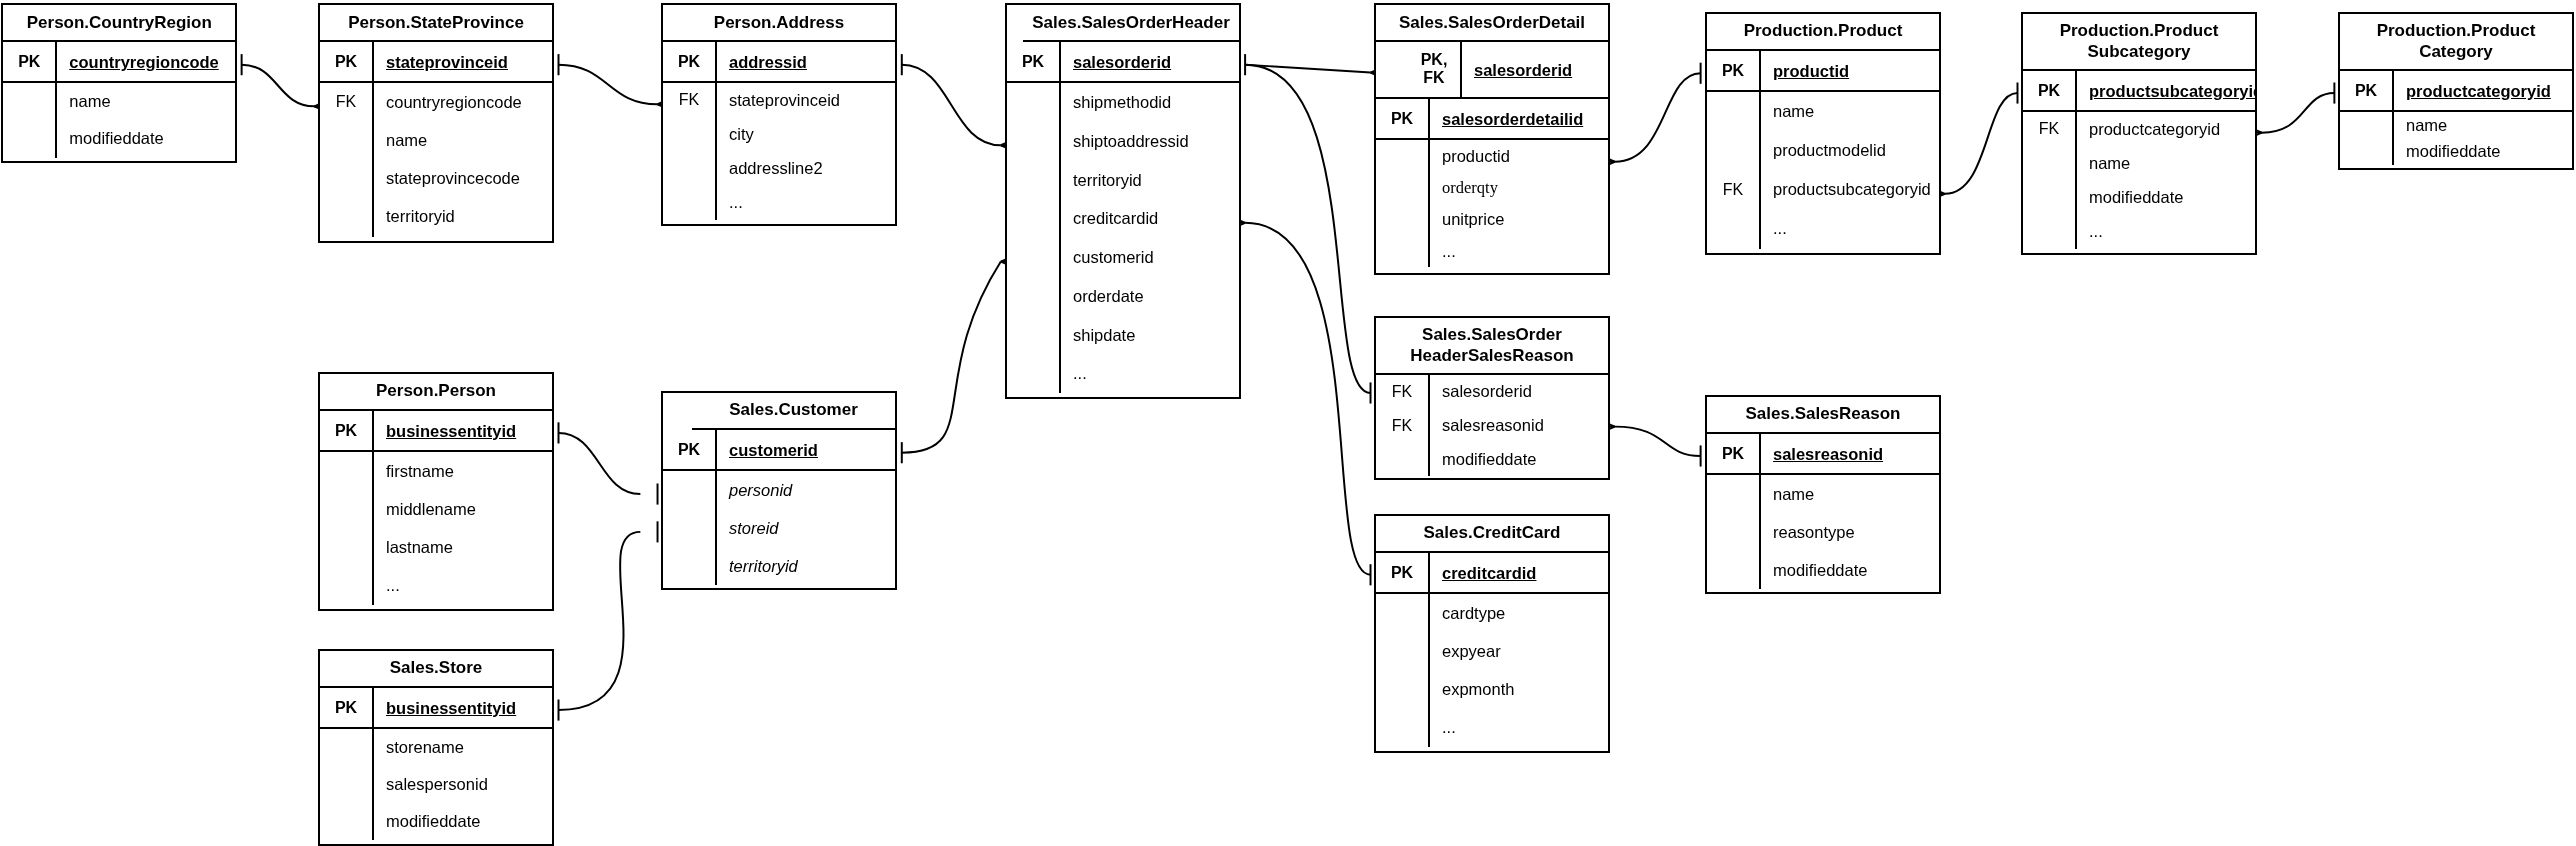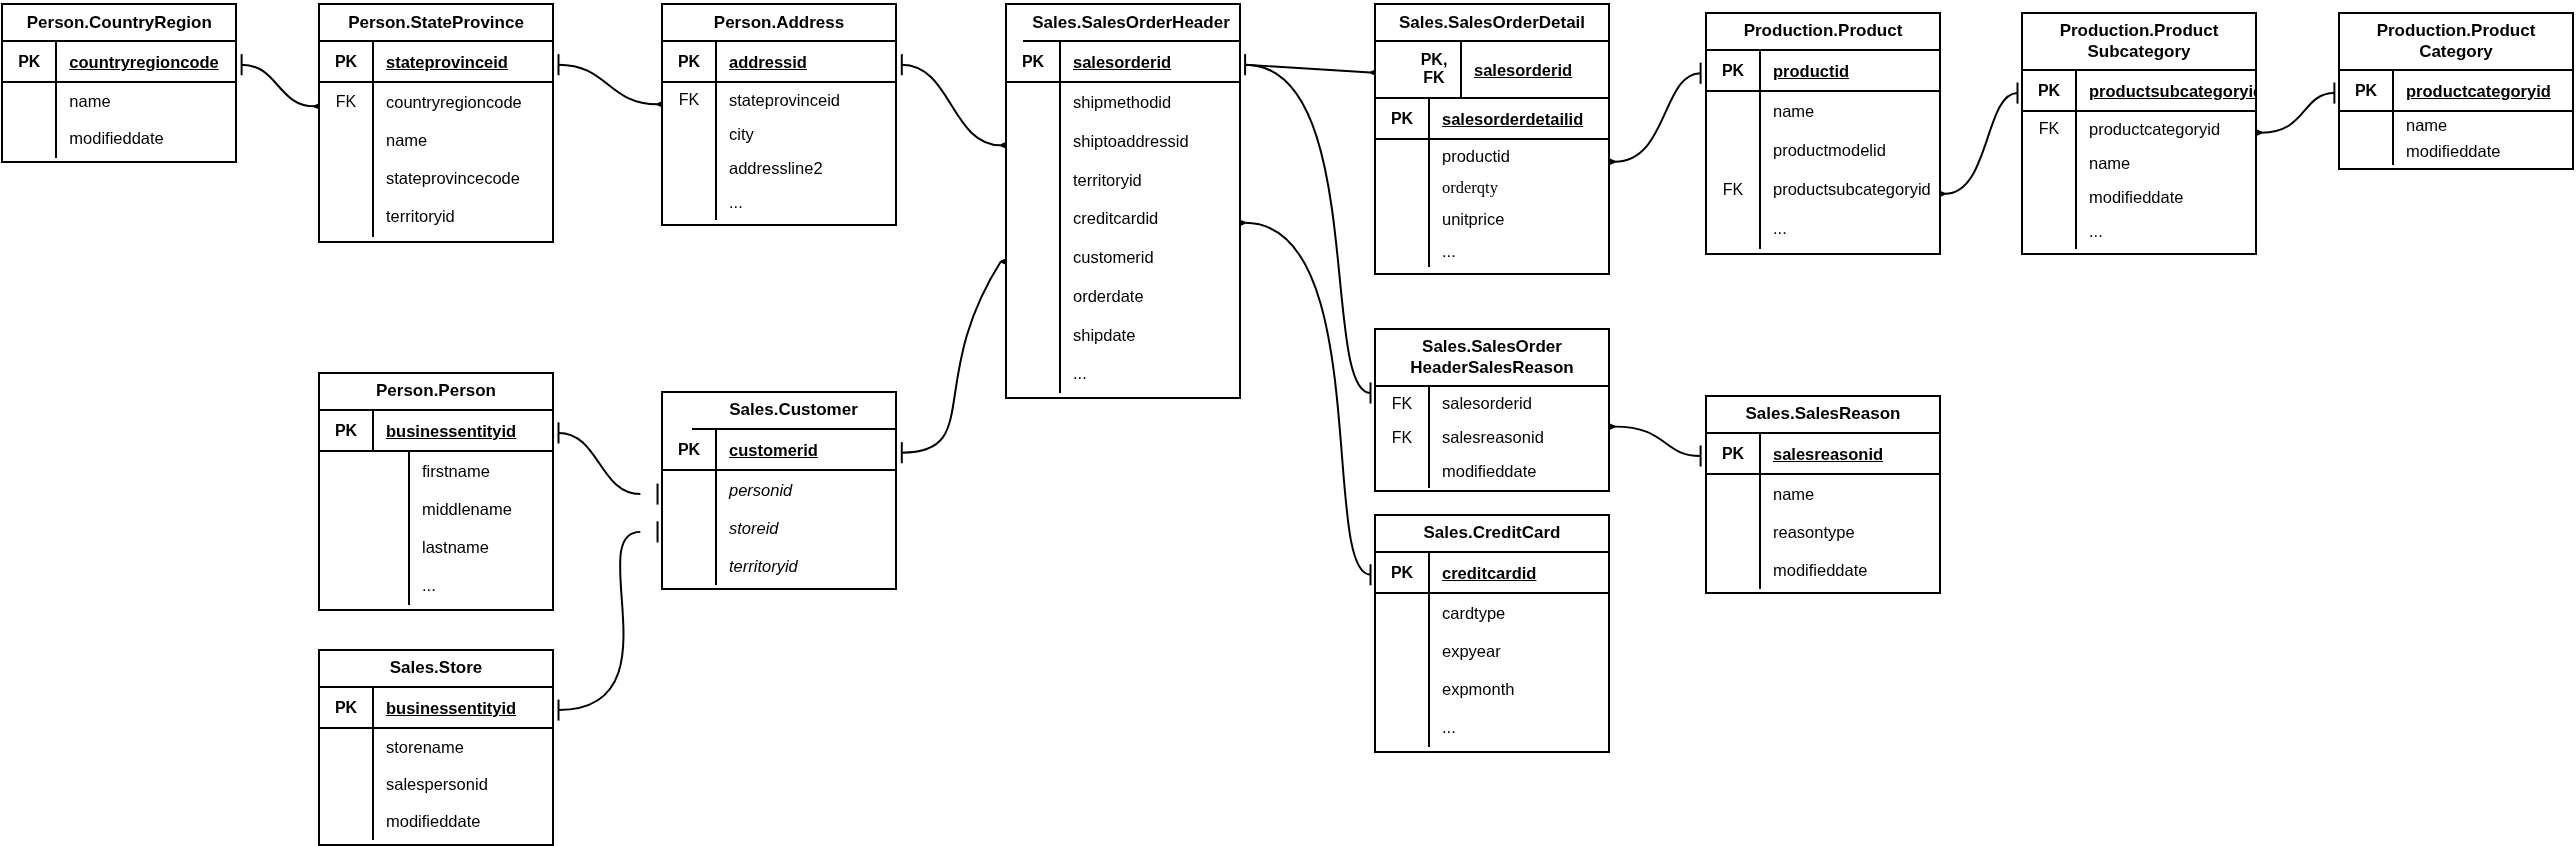--- a/index.html
+++ b/index.html
@@ -426,21 +426,21 @@
         <div class="body-keys" style="width: 54px;">
           <div class="bk" style="height: 26.4px;"></div>
           <div class="bk" style="height: 26.4px;"></div>
         </div>
         <div class="body-names">
           <div class="bn" style="height: 26.4px;">name</div>
           <div class="bn" style="height: 26.4px;">modifieddate</div>
         </div>
       </div>
     </div>
-    <div class="entity" style="left: 1374px; top: 328px; width: 236px; height: 164px;">
+    <div class="entity" style="left: 1374px; top: 316px; width: 236px; height: 164px;">
       <div class="ent-title" style="height: 57px;">
         <div style="text-align: center;"><span>Sales.SalesOrder</span><br><span>HeaderSalesReason</span></div>
       </div>
       <div class="body-col" style="height: 101px;">
         <div class="body-keys" style="width: 54px;">
           <div class="bk" style="height: 34px;">FK</div>
           <div class="bk" style="height: 34px;">FK</div>
           <div class="bk" style="height: 34px;"></div>
         </div>
         <div class="body-names">
@@ -501,21 +501,21 @@
     <div class="entity" style="left: 318px; top: 372px; width: 236px; height: 239px;">
       <div class="ent-title" style="height: 37px;">
         <span>Person.Person</span>
       </div>
       <div class="keysect" style="height: 41px;">
         <div class="attr-row" style="height: 41px;">
           <div class="kcell" style="width: 54px;">PK</div>
           <div class="ncell pk">businessentityid</div>
         </div>
       </div>
-      <div class="body-col" style="height: 153px; padding-left: 36px;">
+      <div class="body-col" style="height: 153px;">
         <div class="body-keys" style="width: 54px;">
           <div class="bk" style="height: 38px;"></div>
           <div class="bk" style="height: 38px;"></div>
           <div class="bk" style="height: 38px;"></div>
           <div class="bk" style="height: 38px;"></div>
         </div>
         <div class="body-names">
           <div class="bn" style="height: 38px;">firstname</div>
           <div class="bn" style="height: 38px;">middlename</div>
           <div class="bn" style="height: 38px;">lastname</div>

